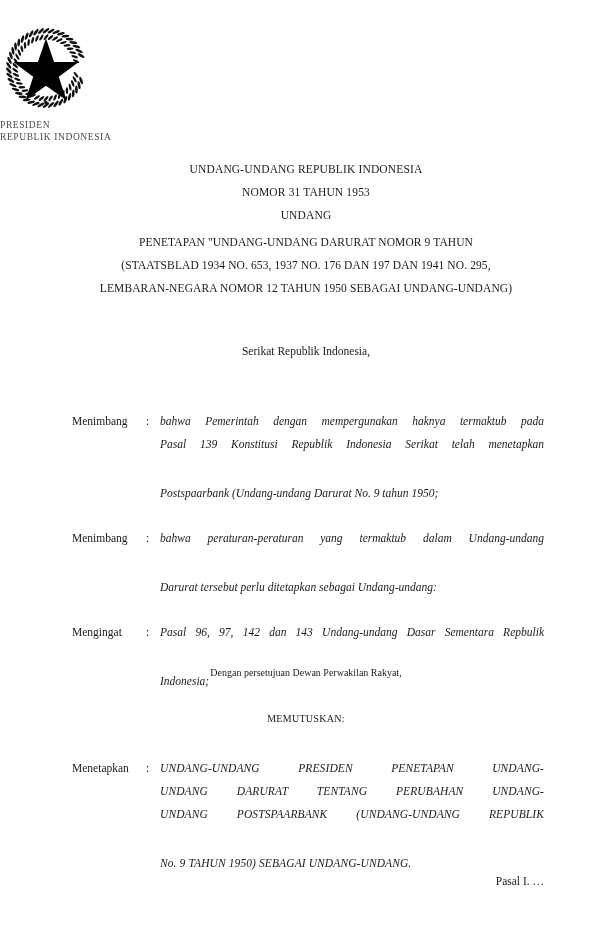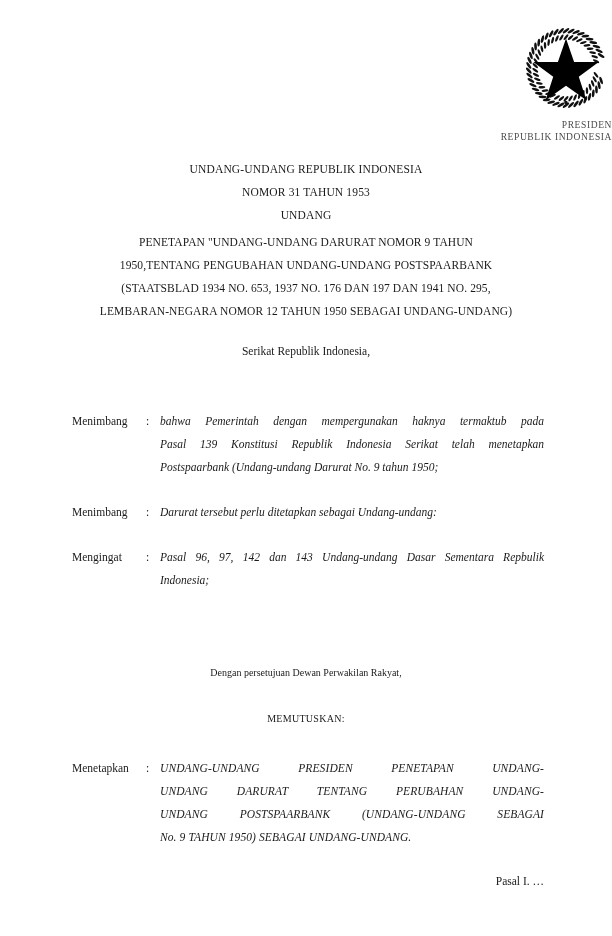--- a/index.html
+++ b/index.html
@@ -16,21 +16,21 @@
     color: #1a1a1a;
     overflow: hidden;
   }
 
   
   .emblem-block {
     position: absolute;
     top: 22px;
     left: 0;
     width: 612px;
-    text-align: right;
+    text-align: left;
   }
   .emblem {
     width: 92px;
     height: 92px;
     display: inline-block;
   }
   .emblem-caption {
     margin-top: 2px;
     font-size: 9.5px;
     line-height: 11.5px;
@@ -116,20 +116,21 @@
     display: block;
     text-align: justify;
     text-align-last: justify;
     white-space: nowrap;
   }
   .jline-last {
     display: block;
     text-align: left;
     text-align-last: left;
     white-space: nowrap;
+    margin-top: 26px;
   }
 
   
   .mid-line {
     position: absolute;
     left: 36px;
     width: 540px;
     text-align: center;
     font-size: 10px;
     line-height: 18px;
@@ -259,21 +260,20 @@
       <div>REPUBLIK INDONESIA</div>
     </div>
   </div>
 
   <div class="title-block">
     <div class="title-line">UNDANG-UNDANG REPUBLIK INDONESIA</div>
     <div class="title-line">NOMOR 31 TAHUN 1953</div>
     <div class="title-line">UNDANG</div>
     <div class="subtitle-block">
       <div class="subtitle-line">PENETAPAN "UNDANG-UNDANG DARURAT NOMOR 9 TAHUN</div>
-      <div class="subtitle-line">1950,TENTANG PENGUBAHAN UNDANG-UNDANG POSTSPAARBANK</div>
       <div class="subtitle-line">(STAATSBLAD 1934 NO. 653, 1937 NO. 176 DAN 197 DAN 1941 NO. 295,</div>
       <div class="subtitle-line">LEMBARAN-NEGARA NOMOR 12 TAHUN 1950 SEBAGAI UNDANG-UNDANG)</div>
     </div>
   </div>
 
   <div class="opening">Serikat Republik Indonesia,</div>
 
   <div class="clauses">
 
     <div class="clause">
@@ -283,20 +283,21 @@
         <span class="jline">bahwa Pemerintah dengan mempergunakan haknya termaktub pada</span>
         <span class="jline">Pasal 139 Konstitusi Republik Indonesia Serikat telah menetapkan</span>
         <span class="jline-last">Postspaarbank (Undang-undang Darurat No. 9 tahun 1950;</span>
       </div>
     </div>
 
     <div class="clause">
       <div class="clause-label">Menimbang</div>
       <div class="clause-colon">:</div>
       <div class="clause-body">
+        <span class="jline">bahwa peraturan-peraturan yang termaktub dalam Undang-undang</span>
         <span class="jline-last">Darurat tersebut perlu ditetapkan sebagai Undang-undang:</span>
       </div>
     </div>
 
     <div class="clause">
       <div class="clause-label">Mengingat</div>
       <div class="clause-colon">:</div>
       <div class="clause-body">
         <span class="jline">Pasal 96, 97, 142 dan 143 Undang-undang Dasar Sementara Repbulik</span>
         <span class="jline-last">Indonesia;</span>
@@ -308,21 +309,21 @@
   <div class="mid-line persetujuan">Dengan persetujuan Dewan Perwakilan Rakyat,</div>
   <div class="mid-line memutuskan">MEMUTUSKAN:</div>
 
   <div class="menetapkan-wrap">
     <div class="clause">
       <div class="clause-label">Menetapkan</div>
       <div class="clause-colon">:</div>
       <div class="clause-body upper">
         <span class="jline">UNDANG-UNDANG PRESIDEN PENETAPAN UNDANG-</span>
         <span class="jline">UNDANG DARURAT TENTANG PERUBAHAN UNDANG-</span>
-        <span class="jline">UNDANG POSTSPAARBANK (UNDANG-UNDANG SEBAGAI</span>
+        <span class="jline">UNDANG POSTSPAARBANK (UNDANG-UNDANG REPUBLIK</span>
         <span class="jline-last">No. 9 TAHUN 1950) SEBAGAI UNDANG-UNDANG.</span>
       </div>
     </div>
   </div>
 
   <div class="footer">Pasal I.  …</div>
 
 </div>
 
 </body></html>

